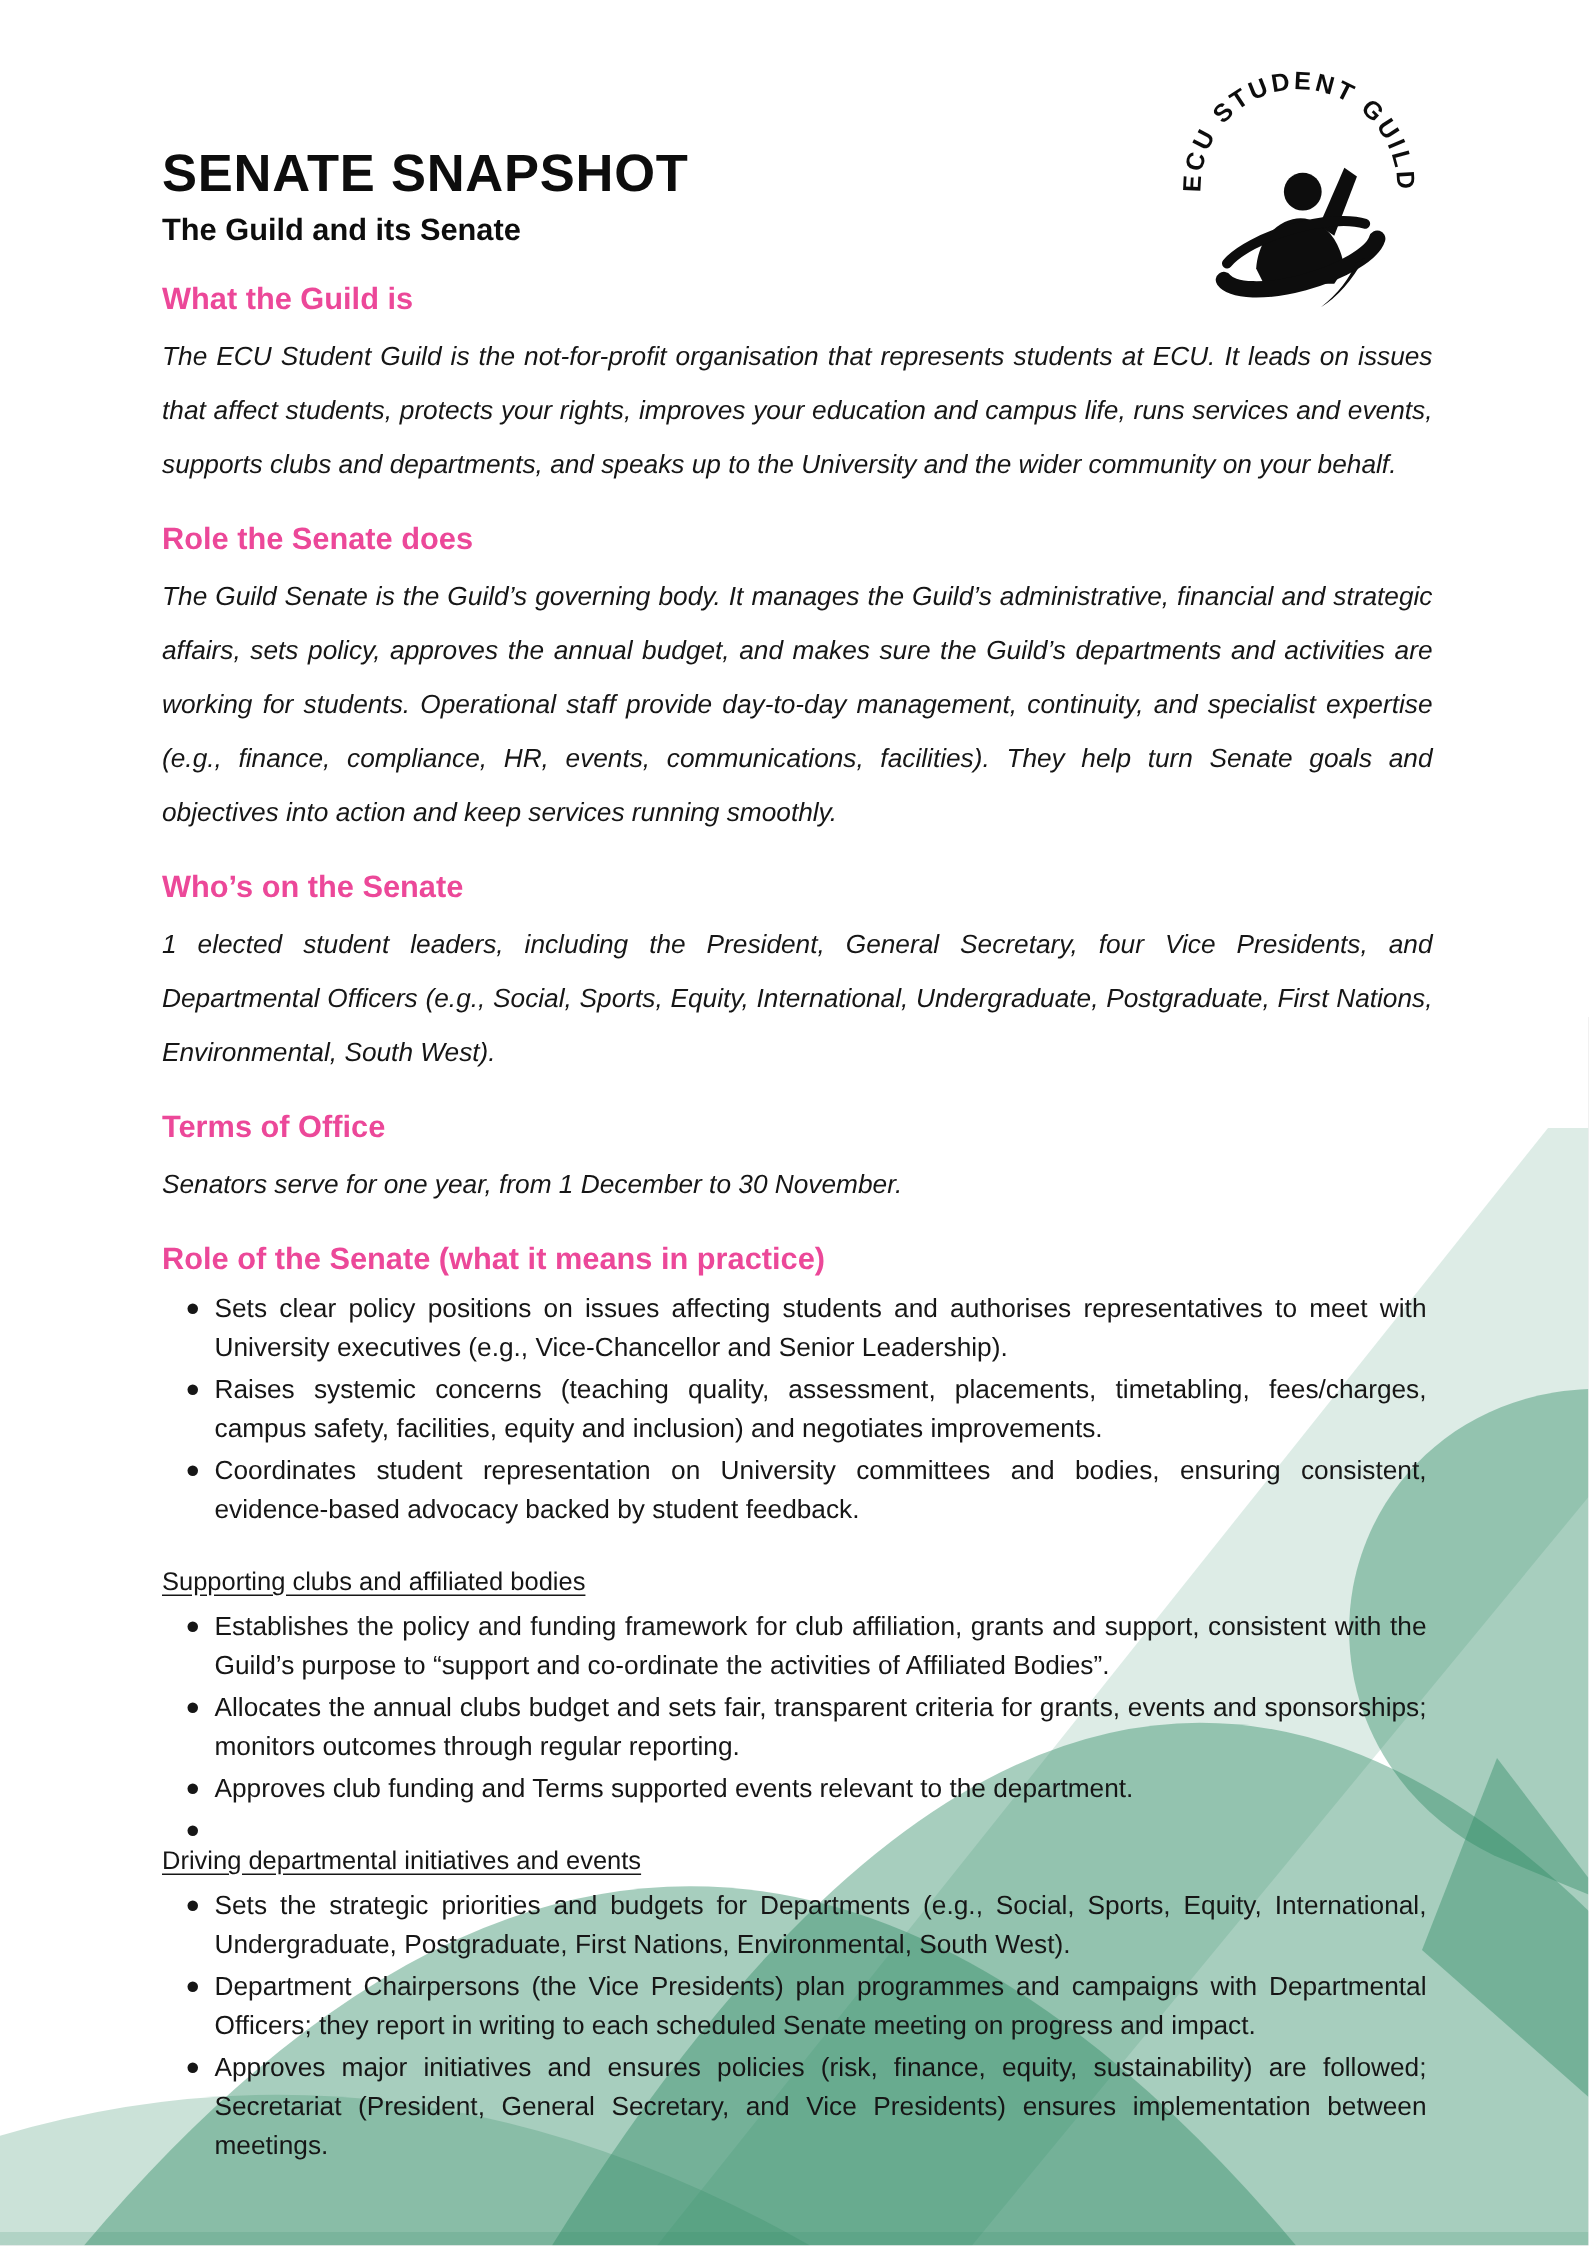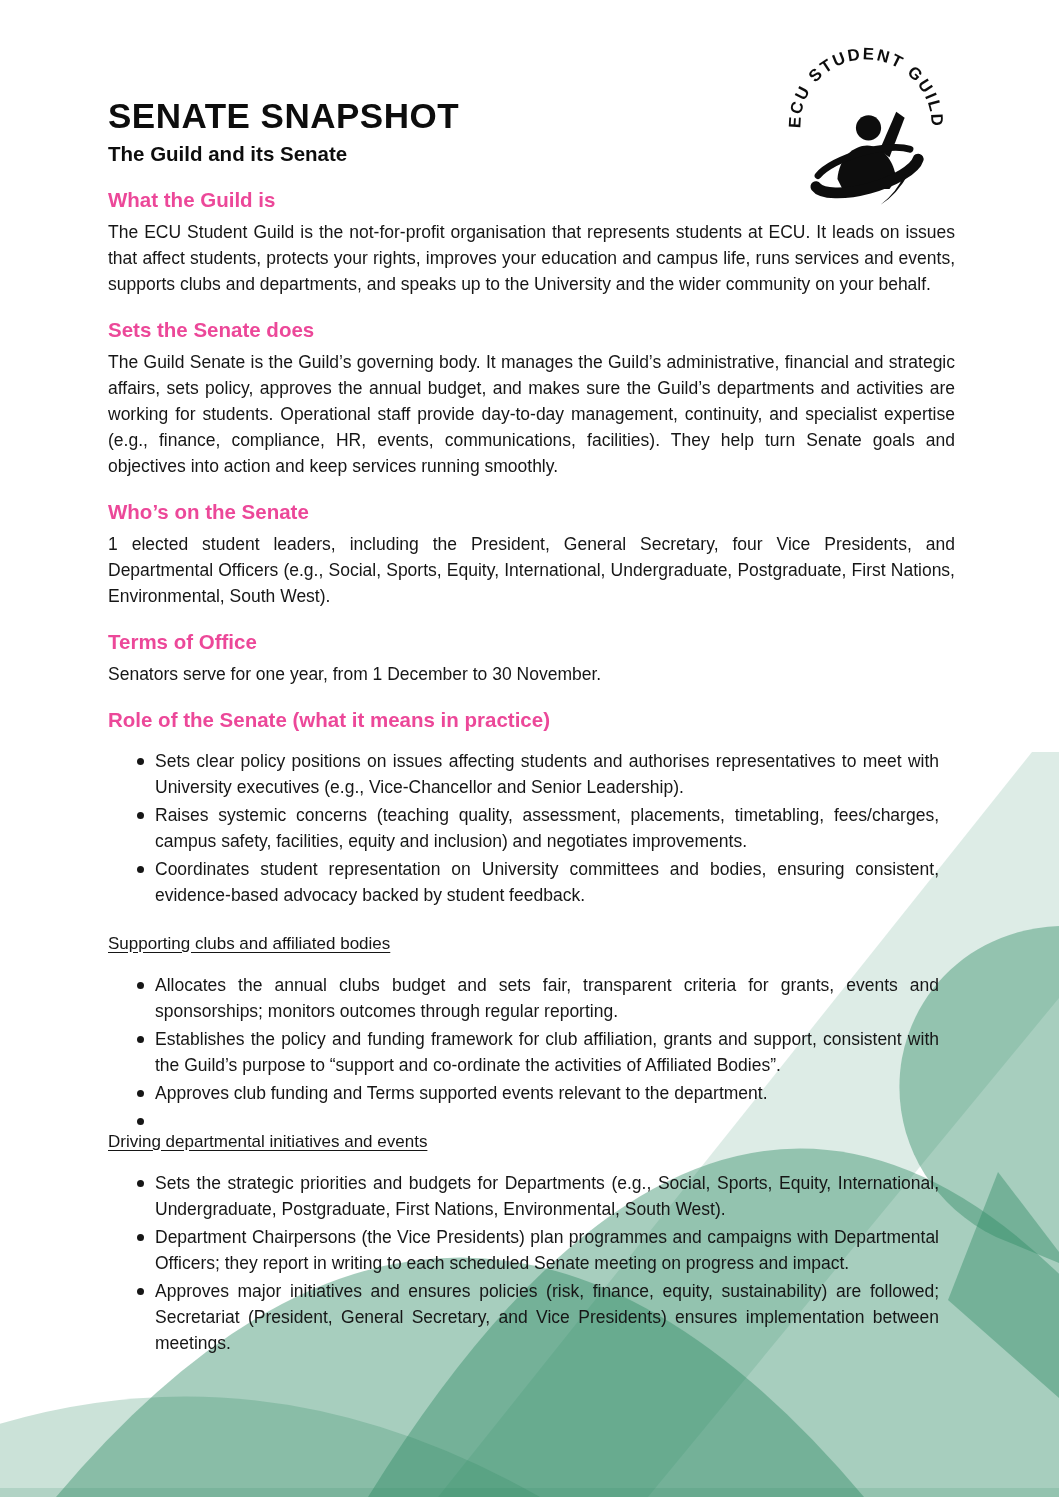--- a/index.html
+++ b/index.html
@@ -15,29 +15,29 @@
     font-size:35px;font-weight:800;letter-spacing:.5px;margin:0;line-height:40px;color:#0d0d0d;
   }
   .doc-subtitle{
     font-size:20.5px;font-weight:700;margin:5px 0 12px;line-height:26px;color:#0d0d0d;
   }
   .logo{position:absolute;left:782px;top:46px;width:168px;height:172px;z-index:2;}
   .section-heading{
     font-size:20.5px;font-weight:800;color:#ec4899;margin:20px 0 7px;line-height:25px;
   }
   .section-body{
-    font-size:17.5px;line-height:26px;margin:0;text-align:justify;
+    font-size:17.5px;line-height:36px;margin:0;text-align:justify;font-style:italic;
   }
   .role-subsections .subsection{margin:0;}
   .subsection-heading{
     font-size:17px;font-weight:400;text-decoration:underline;text-underline-offset:3px;
     margin:24px 0 4px;line-height:24px;
   }
   .subsection:first-child .subsection-heading{margin-top:12px;}
-  ul.bullet-list{margin:16px;padding:0;list-style:none;}
+  ul.bullet-list{margin:4px;padding:0;list-style:none;}
   li.bullet-item{
     position:relative;padding-left:31px;font-size:17.5px;line-height:26px;
     text-align:justify;margin:0 0 2px;
   }
   .bullet-dot{
     position:absolute;left:13px;top:10px;width:7px;height:7px;border-radius:50%;
     background:#161616;
   }
 </style>
 </head>
@@ -81,21 +81,21 @@
       <div class="doc-subtitle">The Guild and its Senate</div>
     </div>
 
     <div id="sections">
   <section class="section">
     <h2 class="section-heading">What the Guild is</h2>
     <p class="section-body">The ECU Student Guild is the not-for-profit organisation that represents students at ECU. It leads on issues that affect students, protects your rights, improves your education and campus life, runs services and events, supports clubs and departments, and speaks up to the University and the wider community on your behalf.</p>
   </section>
 
   <section class="section">
-    <h2 class="section-heading">Sets the Senate does</h2>
+    <h2 class="section-heading">Role the Senate does</h2>
     <p class="section-body">The Guild Senate is the Guild’s governing body. It manages the Guild’s administrative, financial and strategic affairs, sets policy, approves the annual budget, and makes sure the Guild’s departments and activities are working for students. Operational staff provide day-to-day management, continuity, and specialist expertise (e.g., finance, compliance, HR, events, communications, facilities). They help turn Senate goals and objectives into action and keep services running smoothly.</p>
   </section>
 
   <section class="section">
     <h2 class="section-heading">Who’s on the Senate</h2>
     <p class="section-body">1 elected student leaders, including the President, General Secretary, four Vice Presidents, and Departmental Officers (e.g., Social, Sports, Equity, International, Undergraduate, Postgraduate, First Nations, Environmental, South West).</p>
   </section>
 
   <section class="section">
     <h2 class="section-heading">Terms of Office</h2>
@@ -122,26 +122,26 @@
     <span class="bullet-text">Coordinates student representation on University committees and bodies, ensuring consistent, evidence-based advocacy backed by student feedback.</span>
   </li>
 </ul>
   </div>
 
   <div class="subsection">
     <h3 class="subsection-heading">Supporting clubs and affiliated bodies</h3>
     <ul class="bullet-list">
   <li class="bullet-item">
     <span class="bullet-dot"></span>
-    <span class="bullet-text">Allocates the annual clubs budget and sets fair, transparent criteria for grants, events and sponsorships; monitors outcomes through regular reporting.</span>
+    <span class="bullet-text">Establishes the policy and funding framework for club affiliation, grants and support, consistent with the Guild’s purpose to “support and co-ordinate the activities of Affiliated Bodies”.</span>
   </li>
 
   <li class="bullet-item">
     <span class="bullet-dot"></span>
-    <span class="bullet-text">Establishes the policy and funding framework for club affiliation, grants and support, consistent with the Guild’s purpose to “support and co-ordinate the activities of Affiliated Bodies”.</span>
+    <span class="bullet-text">Allocates the annual clubs budget and sets fair, transparent criteria for grants, events and sponsorships; monitors outcomes through regular reporting.</span>
   </li>
 
   <li class="bullet-item">
     <span class="bullet-dot"></span>
     <span class="bullet-text">Approves club funding and Terms supported events relevant to the department.</span>
   </li>
 
   <li class="bullet-item">
     <span class="bullet-dot"></span>
   </li>

